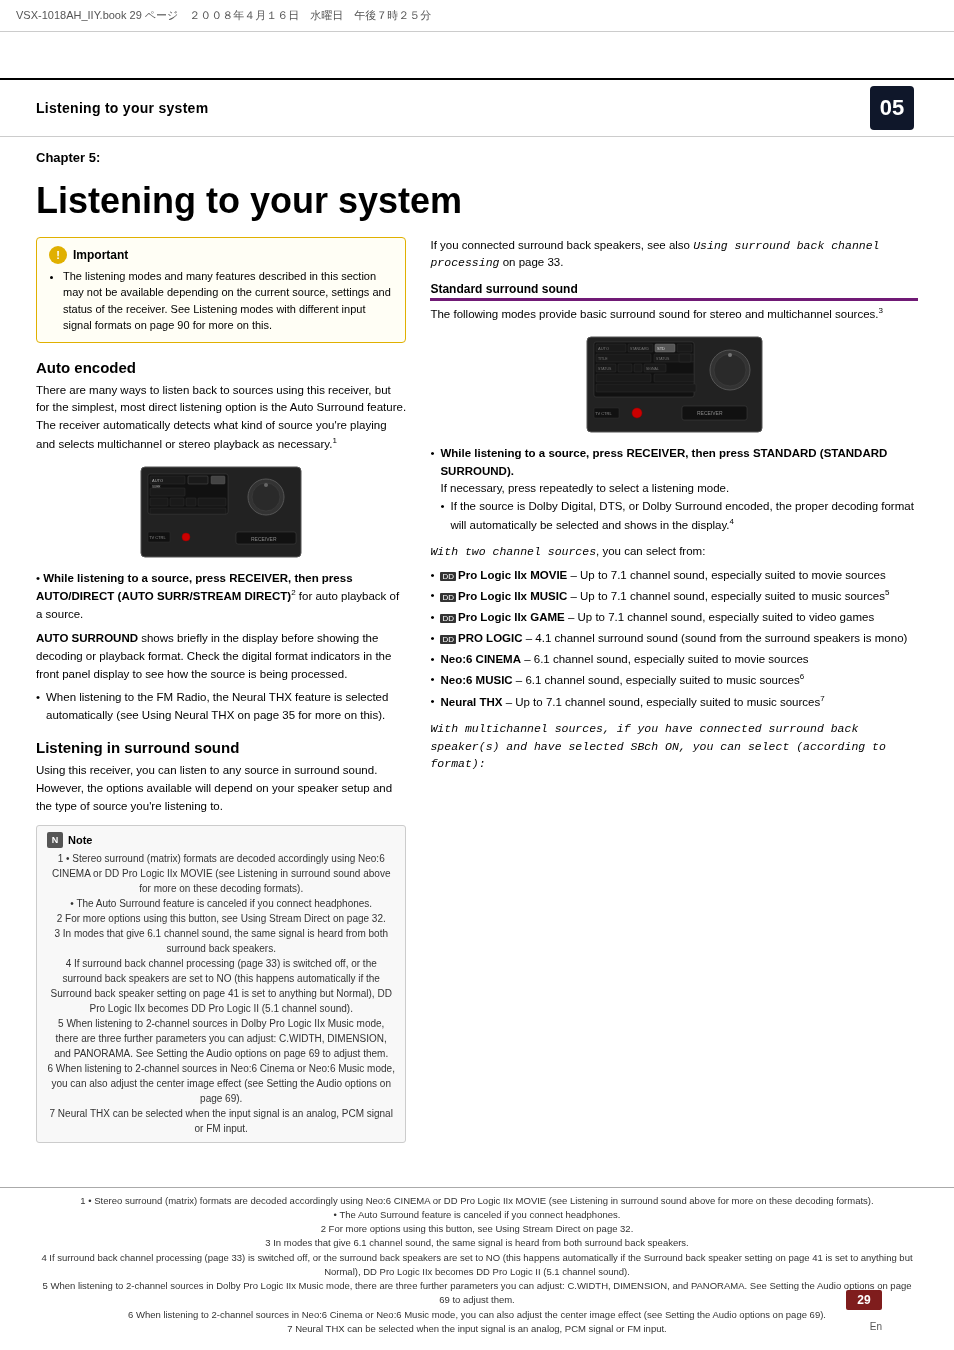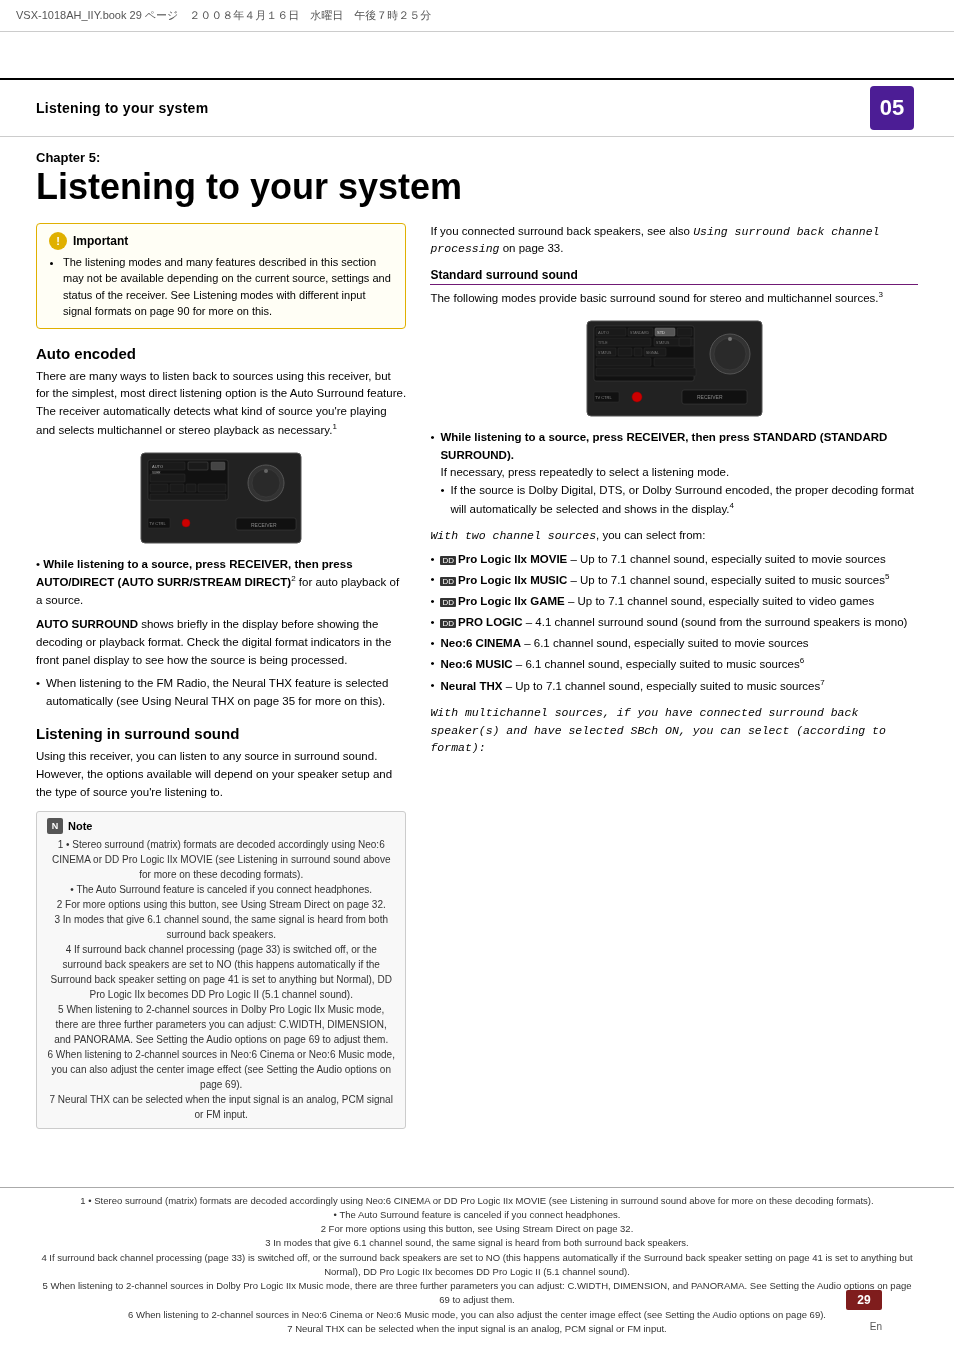--- a/index.html
+++ b/index.html
@@ -42,21 +42,21 @@
       justify-content: space-between;
     }
     .chapter-header-title {
       font-size: 14px;
       font-weight: bold;
       letter-spacing: 0.02em;
     }
     .chapter-number-badge {
       width: 44px;
       height: 44px;
-      background: #4c1d95;
+      background: #0f172a;
       color: #fff;
       display: flex;
       align-items: center;
       justify-content: center;
       font-size: 22px;
       font-weight: bold;
       border-radius: 4px;
       flex-shrink: 0;
     }
 
@@ -65,21 +65,21 @@
       position: absolute;
       top: 130px;
       left: 0; right: 0;
       padding: 20px 36px 20px 36px;
     }
 
     
     .chapter-label {
       font-size: 13px;
       font-weight: bold;
-      margin-bottom: 2px;
+      margin-bottom: 16px;
     }
     .chapter-main-title {
       font-size: 36px;
       font-weight: bold;
       margin-bottom: 16px;
       line-height: 1.1;
     }
 
     
     .two-col {
@@ -134,21 +134,21 @@
       font-size: 15px;
       font-weight: bold;
       margin-bottom: 6px;
       margin-top: 14px;
     }
     .subsection-heading {
       font-size: 12px;
       font-weight: bold;
       margin-bottom: 4px;
       margin-top: 10px;
-      border-bottom: 1px solid #701a75;
+      border-bottom: 3px solid #701a75;
       padding-bottom: 2px;
     }
 
     .body-text {
       font-size: 11.5px;
       line-height: 1.55;
       margin-bottom: 6px;
     }
     .italic-text {
       font-style: italic;

